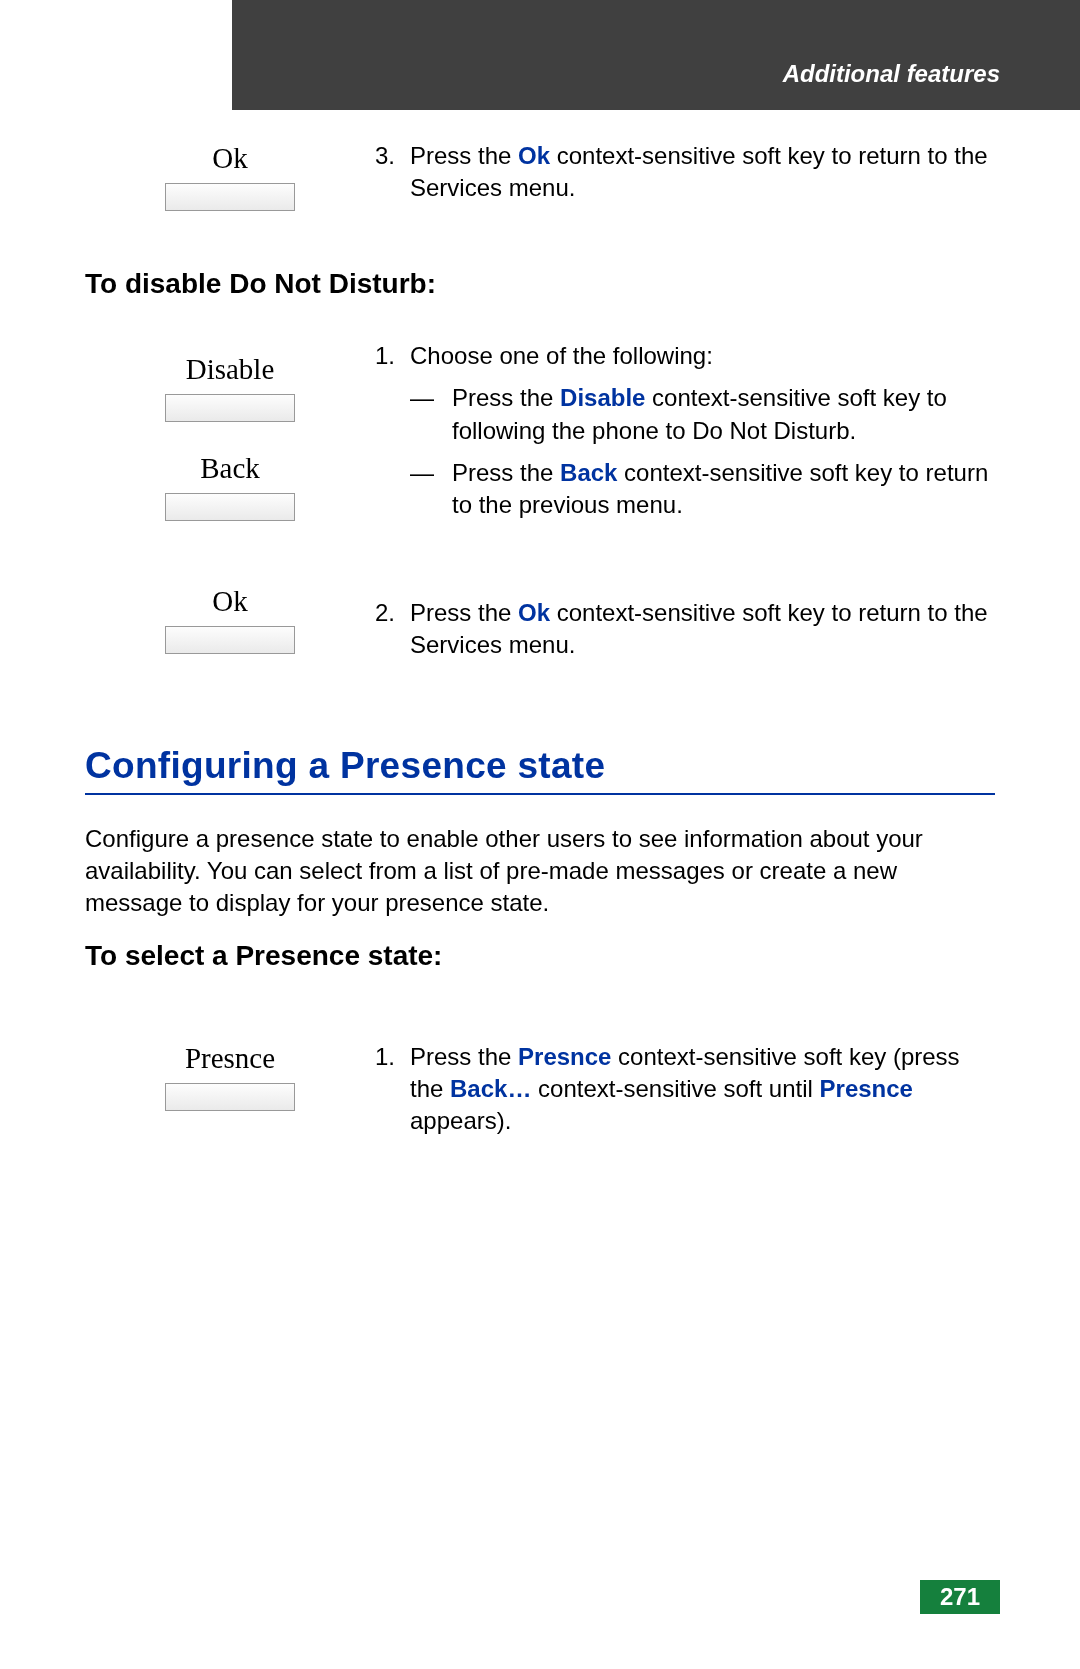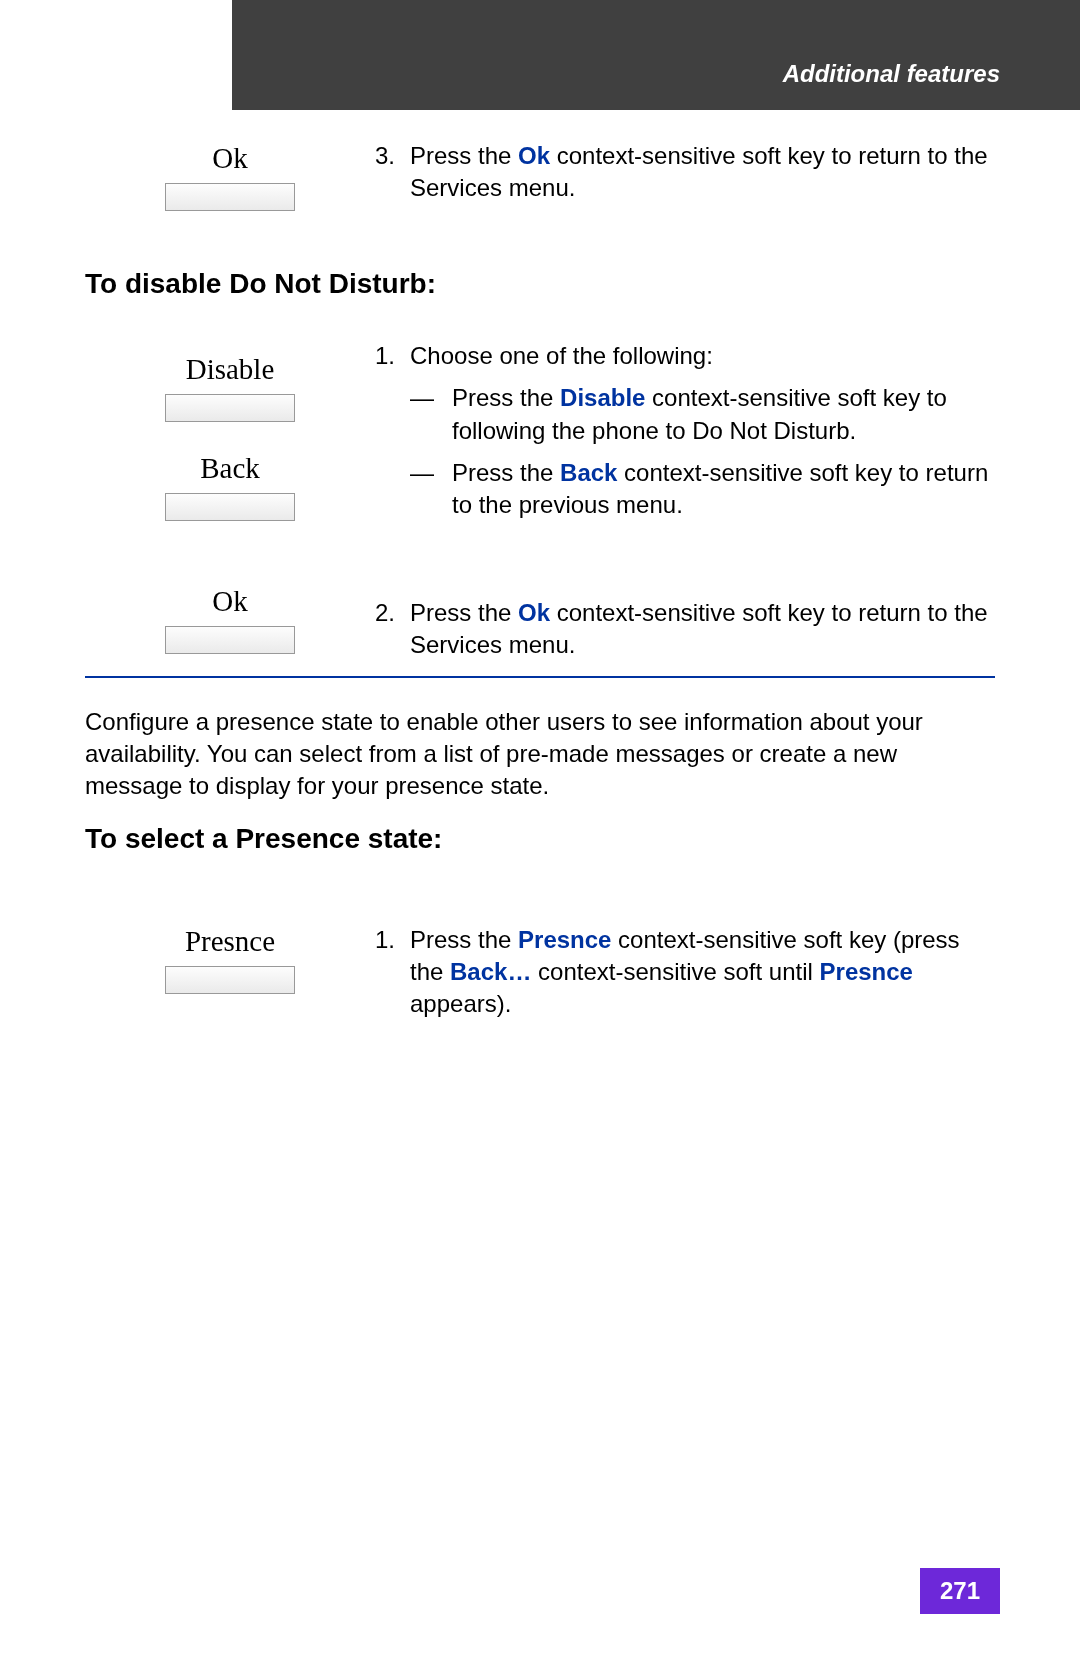--- a/index.html
+++ b/index.html
@@ -106,25 +106,25 @@
     margin-bottom: 28px;
   }
   .body-para {
     font-size: 24px;
     line-height: 1.35;
   }
   .page-num-box {
     position: absolute;
     bottom: 55px;
     right: 80px;
-    background: #6d28d9;
+    background: #15803d;
     color: #fff;
     font-weight: bold;
     font-size: 24px;
-    padding: 9px 20px;
+    padding: 3px 20px;
   }
 </style>
 </head>
 <body>
 
 <div class="header-band">
   <div class="header-text">Additional features</div>
 </div>
 
 <div class="content">
@@ -187,20 +187,21 @@
     <div class="text-col" style="padding-top:28px;">
       <div class="num-item">
         <div class="num">2.</div>
         <div class="num-body">
           <span>Press the </span><span class="blue-bold">Ok</span><span> context-sensitive soft key to return to the Services menu.</span>
         </div>
       </div>
     </div>
   </div>
 
+  <div class="section-title">Configuring a Presence state</div>
   <div class="section-rule"></div>
 
   <div class="body-para">Configure a presence state to enable other users to see information about your availability. You can select from a list of pre-made messages or create a new message to display for your presence state.</div>
 
   <div class="sub-heading" style="margin-top:20px;margin-bottom:35px;">To select a Presence state:</div>
 
   <div class="row">
     <div class="key-col">
       <div class="key-label">Presnce</div>
       <div class="key-box"></div>

